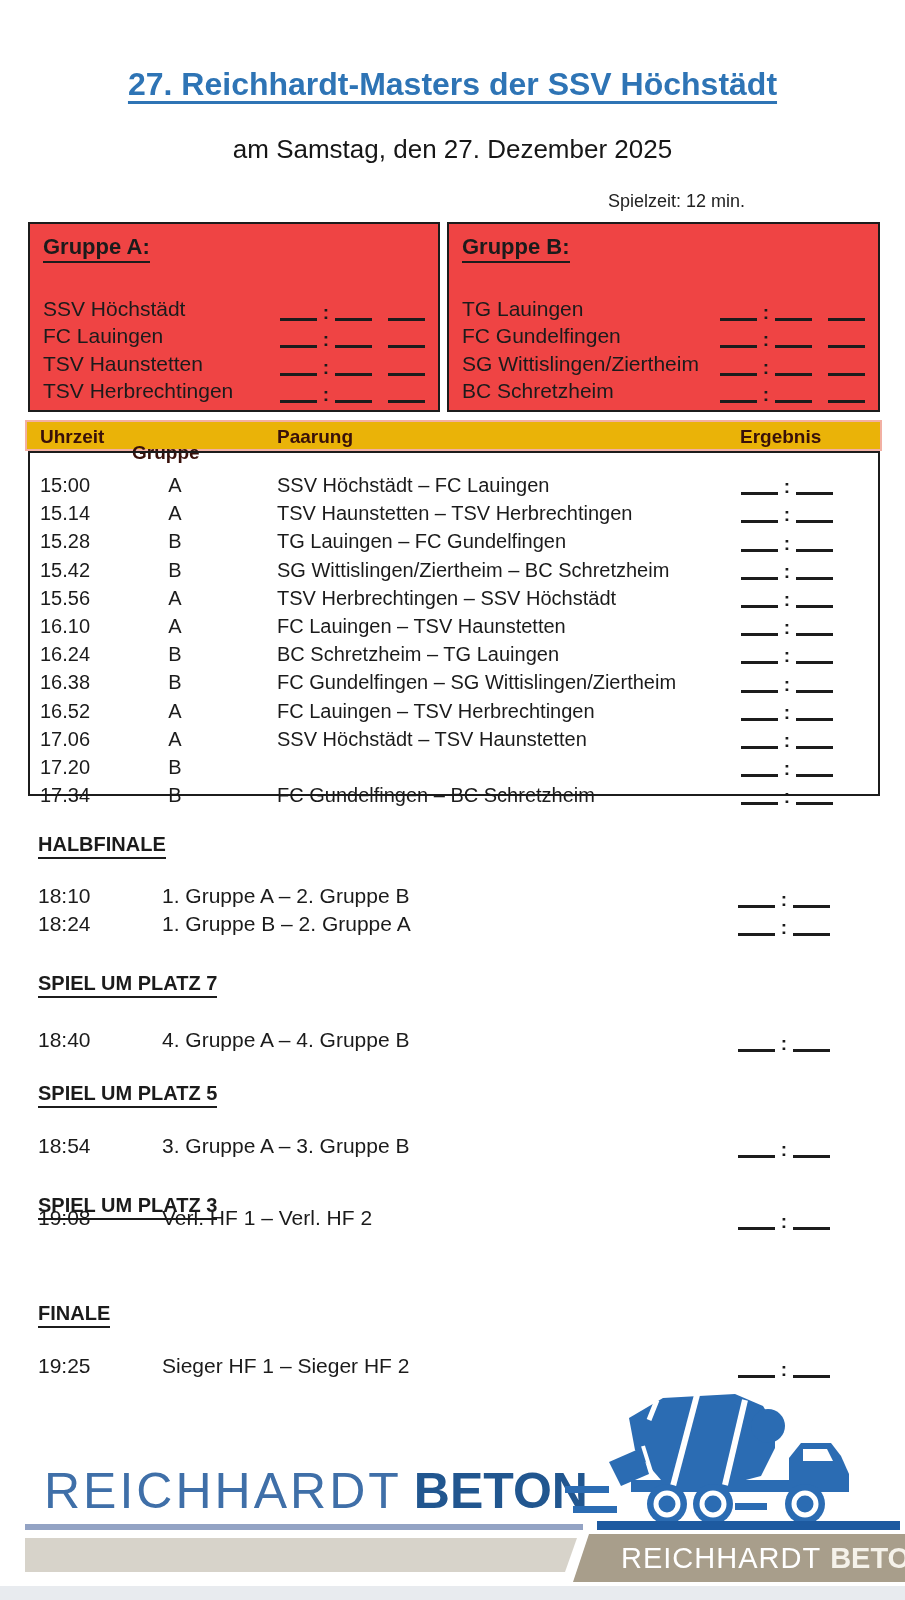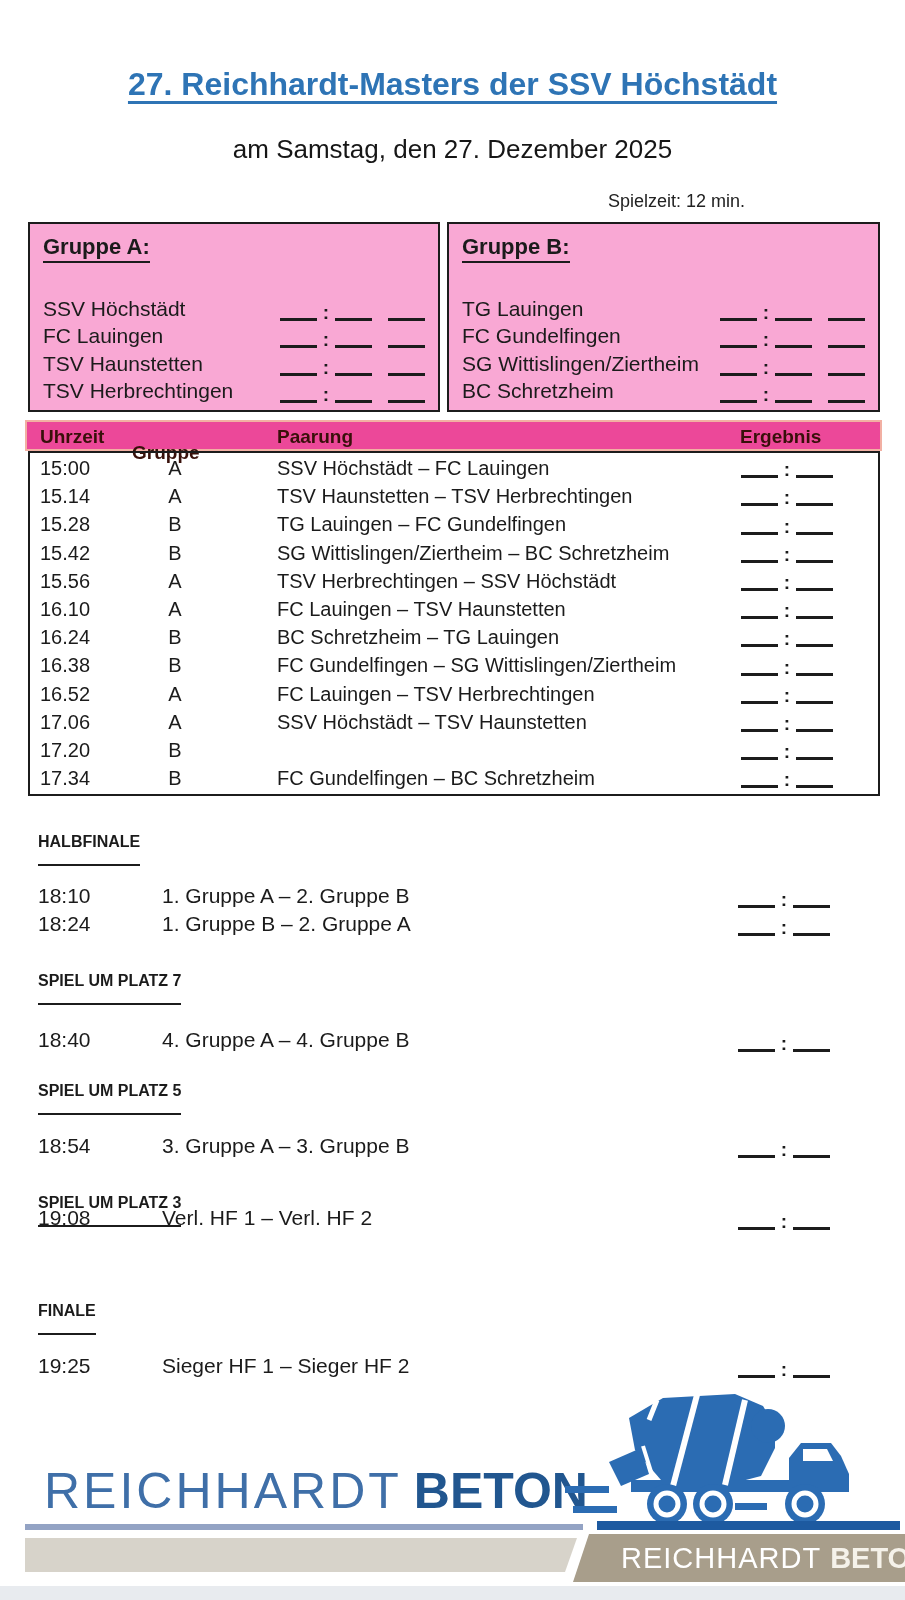--- a/index.html
+++ b/index.html
@@ -9,52 +9,52 @@
   
   .title{position:absolute;top:66px;left:0;width:100%;text-align:center;
          font-size:32px;font-weight:bold;color:#2e74b5;
          text-decoration:underline;text-decoration-thickness:2.5px;text-underline-offset:6px;}
   .subtitle{position:absolute;top:114px;left:0;width:100%;text-align:center;
             font-size:26px;color:#161616;margin-top:20px;}
   .spielzeit{position:absolute;top:191px;right:160px;font-size:18px;color:#222;}
 
   
   .gbox{position:absolute;top:222px;height:190px;border:2.5px solid #1c1c1c;
-        box-sizing:border-box;padding:10px 13px;background:#f9a8d4;}
+        box-sizing:border-box;padding:10px 13px;background:#ef4444;}
   .gbox-a{left:28px;width:412px;}
   .gbox-b{left:447px;width:433px;}
   .glabel{display:inline-block;font-size:22px;font-weight:bold;
           border-bottom:2.5px solid #1c1c1c;padding-bottom:1px;margin-bottom:30px;}
   .gteam{display:flex;justify-content:space-between;align-items:flex-end;
          font-size:21px;height:27.5px;}
   .tname{white-space:nowrap;}
 
   
   .scoreblanks{display:inline-flex;align-items:flex-end;}
   .bl{display:inline-block;width:37px;height:5px;border-bottom:3px solid #1c1c1c;}
   .bl-gap{margin-left:16px;}
   .cl{font-weight:bold;font-size:19px;line-height:17px;margin:0 6px;}
 
   
   .thead{position:absolute;top:420px;left:25px;width:857px;height:31px;
-         background:#ec4899;border:2px solid #f2b0a3;box-sizing:border-box;
+         background:#eab308;border:2px solid #f2b0a3;box-sizing:border-box;
          font-size:19px;font-weight:bold;color:#38100a;}
   .th{position:absolute;top:4px;}
   .th-time{left:13px;} .th-group{left:105px;margin-top:16px;} .th-pair{left:250px;} .th-res{left:713px;}
   .tbody{position:absolute;top:451px;left:28px;width:852px;height:345px;
-         border:2.5px solid #1c1c1c;box-sizing:border-box;padding-top:4px;}
+         border:2.5px solid #1c1c1c;box-sizing:border-box;padding-top:21px;}
   .trow{position:relative;height:28.2px;font-size:20px;}
   .c-time{position:absolute;left:10px;}
   .c-group{position:absolute;left:130px;width:30px;text-align:center;}
   .c-pair{position:absolute;left:247px;white-space:nowrap;}
   .c-score{position:absolute;right:45px;bottom:7px;}
 
   
-  .sec-h{position:absolute;left:38px;font-size:16px;font-weight:bold;
-         border-bottom:2.5px solid #1c1c1c;padding-bottom:13px;white-space:nowrap;}
+  .sec-h{position:absolute;left:38px;font-size:20px;font-weight:bold;
+         border-bottom:2.5px solid #1c1c1c;padding-bottom:1px;white-space:nowrap;}
   .mrow{position:absolute;left:0;width:905px;height:28px;font-size:21px;}
   .m-time{position:absolute;left:38px;}
   .m-pair{position:absolute;left:162px;white-space:nowrap;}
   .m-score{position:absolute;right:75px;bottom:4px;}
 
   
   .logo-text{position:absolute;left:44px;top:1462px;font-size:50px;white-space:nowrap;}
   .lw1{color:#3f6fa8;letter-spacing:3px;font-weight:400;}
   .lw2{color:#21568f;font-weight:bold;margin-left:12px;}
   .truck{position:absolute;left:565px;top:1386px;width:340px;height:138px;}

